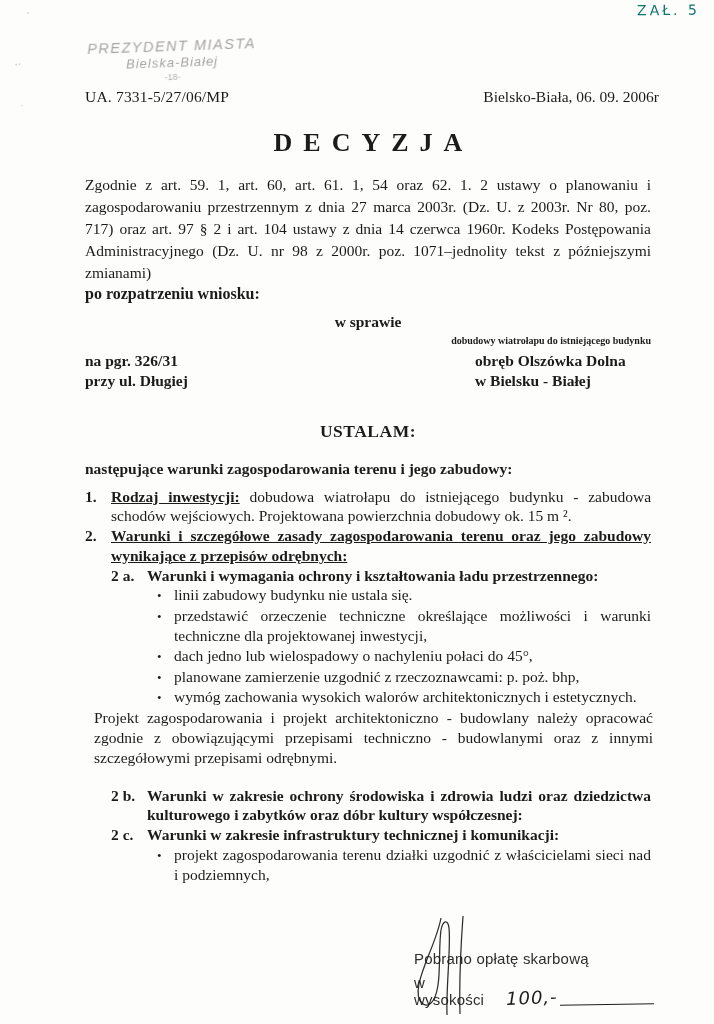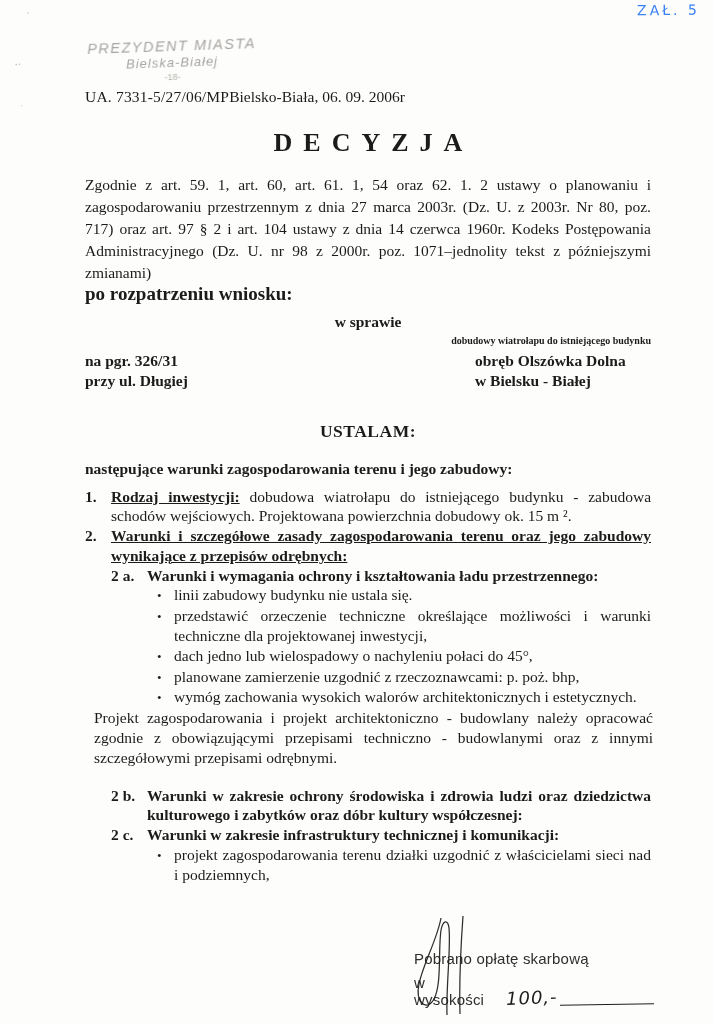--- a/index.html
+++ b/index.html
@@ -5,39 +5,39 @@
   html,body{margin:0;padding:0;background:#ffffff;}
   .page{
     position:relative;width:714px;height:1024px;background:#fdfdfb;
     font-family:"Liberation Serif", serif;color:#1b1b1b;overflow:hidden;
   }
   .content{position:absolute;left:85px;top:0;width:566px;}
   
   .corner-note{
     position:absolute;top:2px;right:14px;
     font-family:"DejaVu Sans", sans-serif;font-size:14px;letter-spacing:3px;
-    color:#3b82f6;transform:rotate(-0.5deg);
+    color:#0f766e;transform:rotate(-0.5deg);
   }
   .stamp{
     position:absolute;top:38px;left:72px;width:200px;text-align:center;
     color:#a7a5a2;transform:rotate(-2deg);filter:blur(0.35px);
     font-family:"Liberation Sans", sans-serif;
   }
   .stamp-l1{font-size:14.5px;letter-spacing:1.5px;font-style:italic;}
   .stamp-l2{font-size:13px;letter-spacing:1px;font-style:italic;margin-top:1px;}
   .stamp-l3{font-size:9px;margin-top:2px;color:#b3b1ae;}
-  .ref-row{display:flex;margin-top:88px;font-size:15.5px;}
+  .ref-row{display:flex;justify-content:space-between;margin-top:88px;font-size:15.5px;}
   .case-number{letter-spacing:0.2px;}
   .place-date{margin-right:-8px;}
   
   .title{margin:22px 0 0 0;text-align:center;font-size:26px;font-weight:bold;letter-spacing:11px;text-indent:11px;}
   .subtitle{margin-top:10px;text-align:center;font-size:15.5px;}
   
   .legal{margin-top:16px;font-size:15.5px;line-height:22px;text-align:justify;}
-  .after-review{font-size:19px;line-height:19.5px;font-weight:bold;}
+  .after-review{font-size:16px;line-height:19.5px;font-weight:bold;}
   
   .applicant{margin-top:12px;text-align:center;font-weight:bold;}
   .app-name{font-size:19px;line-height:25px;word-spacing:7px;}
   .app-street{font-size:18px;line-height:24px;word-spacing:7px;}
   .app-city{font-size:18px;line-height:24px;word-spacing:4px;}
   
   .in-matter{margin-top:8px;text-align:center;font-weight:bold;font-size:15.5px;line-height:19px;}
   .subject-desc{text-align:right;font-weight:bold;font-size:10px;line-height:20px;}
   .plot-row{display:flex;font-weight:bold;font-size:15.5px;line-height:20px;margin-top:0px;}
   .plot-right{margin-left:auto;width:176px;}

